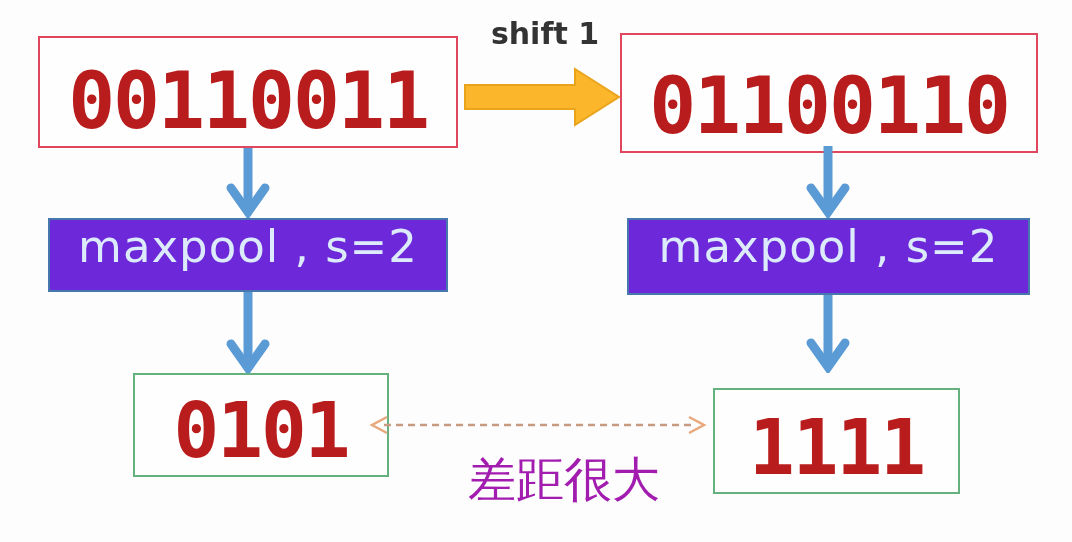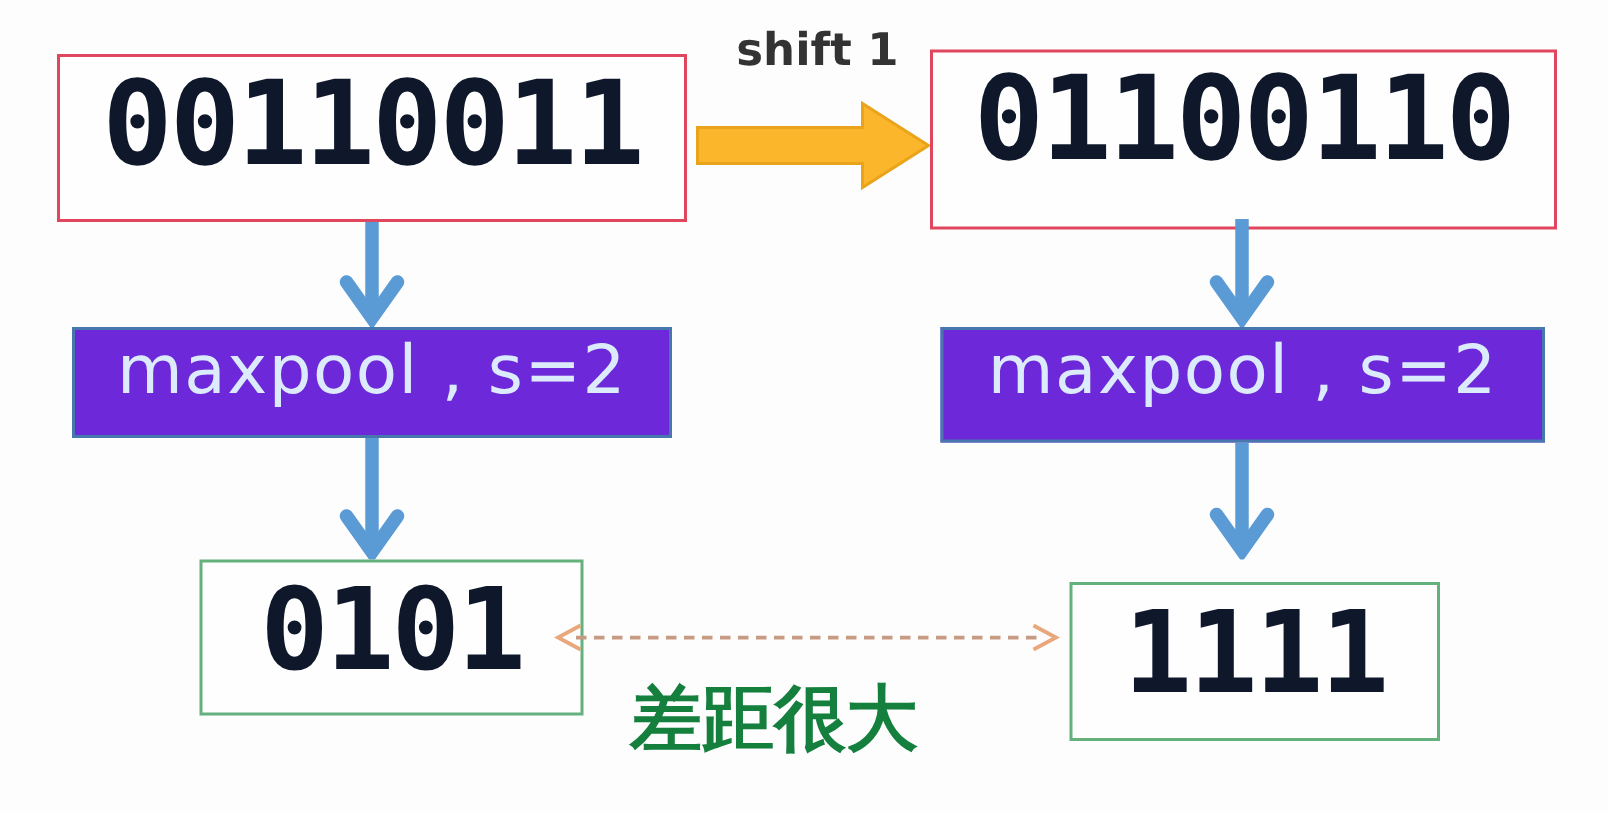--- a/index.html
+++ b/index.html
@@ -12,28 +12,28 @@
     width: 1072px;
     height: 542px;
     background: #fdfdfd;
     overflow: hidden;
     font-family: "DejaVu Sans", sans-serif;
   }
   .abs { position: absolute; }
 
   .bin-box {
     display: flex;
-    align-items: flex-start;
+    align-items: flex-end;
     justify-content: center;
     background: #fefefe;
     border: 2px solid #e0475f;
     box-sizing: border-box;
     font-family: "DejaVu Sans Mono", monospace;
     font-weight: bold;
-    color: #0f172a;
+    color: #b91c1c;
     letter-spacing: -2px;
   }
   .bin-box.input { font-size: 78px; }
   .bin-box.output {
     border: 2px solid #64b17e;
     font-size: 76px;
   }
 
   .pool-box {
     display: flex;
@@ -51,23 +51,23 @@
   .shift-label {
     font-size: 30px;
     font-weight: bold;
     color: #333333;
     text-align: center;
     white-space: nowrap;
   }
 
   .gap-label {
     font-size: 48px;
-    font-weight: bold;
-    color: #15803d;
-    text-align: left;
+    font-weight: normal;
+    color: #a21caf;
+    text-align: right;
     white-space: nowrap;
     line-height: 1.15;
   }
 
   svg { display: block; }
 </style>
 </head>
 <body>
 
 <div id="canvas">

